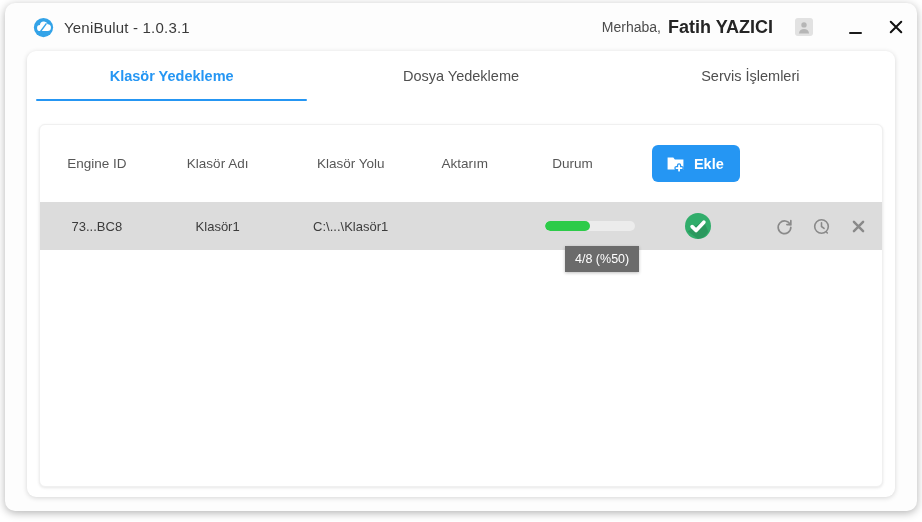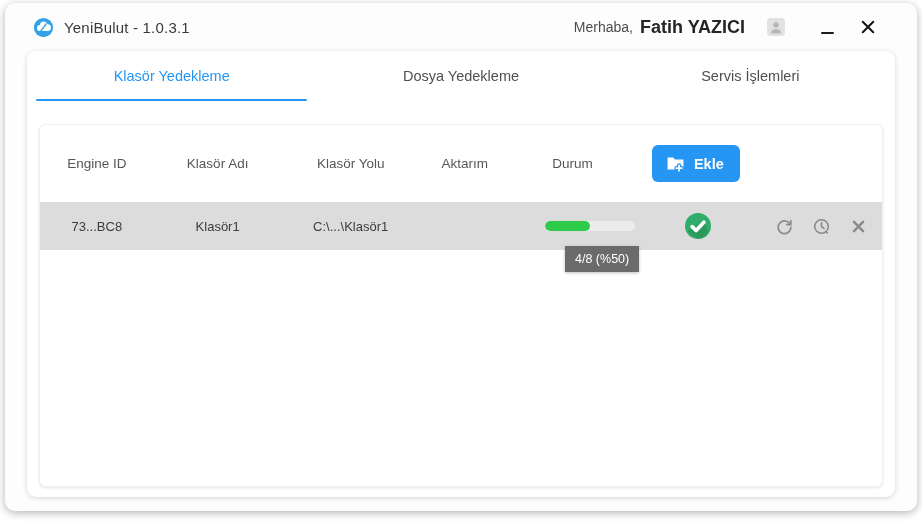--- a/index.html
+++ b/index.html
@@ -14,42 +14,42 @@
   *{box-sizing:border-box;margin:0;padding:0;}
   html,body{width:922px;height:522px;background:#ffffff;overflow:hidden;
     font-family:"Liberation Sans","DejaVu Sans",sans-serif;}
   .window{
     position:absolute;left:5px;top:3px;right:5px;bottom:11px;
     background:#fdfdfd;border-radius:10px;
     box-shadow:0 2px 8px rgba(0,0,0,0.30);
     display:flex;flex-direction:column;
   }
   
-  .titlebar{height:48px;flex:none;display:flex;align-items:center;padding:0 40px 0 28px;text-align:center;}
+  .titlebar{height:48px;flex:none;display:flex;align-items:center;padding:0 12px 0 28px;text-align:center;}
   .logo{width:21px;height:21px;flex:none;}
   .app-title{margin-left:10px;font-size:15px;color:#3a3a3a;letter-spacing:.2px;}
   .tb-spacer{flex:1;}
   .greeting{font-size:14px;color:#4c4c4c;margin-right:7px;}
   .username{font-size:18px;font-weight:bold;color:#252525;margin-right:22px;}
   .avatar{width:18px;height:18px;flex:none;cursor:pointer;}
   .win-btn{border:none;background:transparent;cursor:pointer;display:flex;align-items:center;justify-content:center;}
   .btn-min{margin-left:34px;width:16px;height:20px;align-items:flex-end;}
   .btn-min .bar{width:13px;height:2.4px;background:#1b1b1b;border-radius:1px;margin-bottom:3px;}
   .btn-close{margin-left:24px;width:18px;height:18px;}
   
   .main-card{
     margin:0 22px 14px 22px;flex:1;background:#ffffff;border-radius:9px;
     box-shadow:0 1px 5px rgba(0,0,0,0.16);
     display:flex;flex-direction:column;min-height:0;
   }
   .tabs{height:50px;flex:none;display:flex;}
   .tab{flex:1;display:flex;align-items:center;justify-content:center;position:relative;
     font-size:14.5px;color:#4f4f4f;cursor:pointer;background:transparent;border:none;
     font-family:inherit;}
-  .tab.active{color:var(--accent);font-weight:normal;}
+  .tab.active{color:var(--accent);font-weight:bold;}
   .tab.active::after{content:"";position:absolute;left:9px;right:9px;bottom:0;height:2px;
     background:var(--accent);border-radius:1px;}
   
   .table-card{
     margin:23px 12px 10px 12px;flex:1;min-height:0;background:#fff;
     border:1px solid #f0f0f0;border-radius:6px;
     box-shadow:0 1px 3px rgba(0,0,0,0.10);
     position:relative;overflow:hidden;
   }
   .thead{height:77px;display:flex;align-items:center;}

